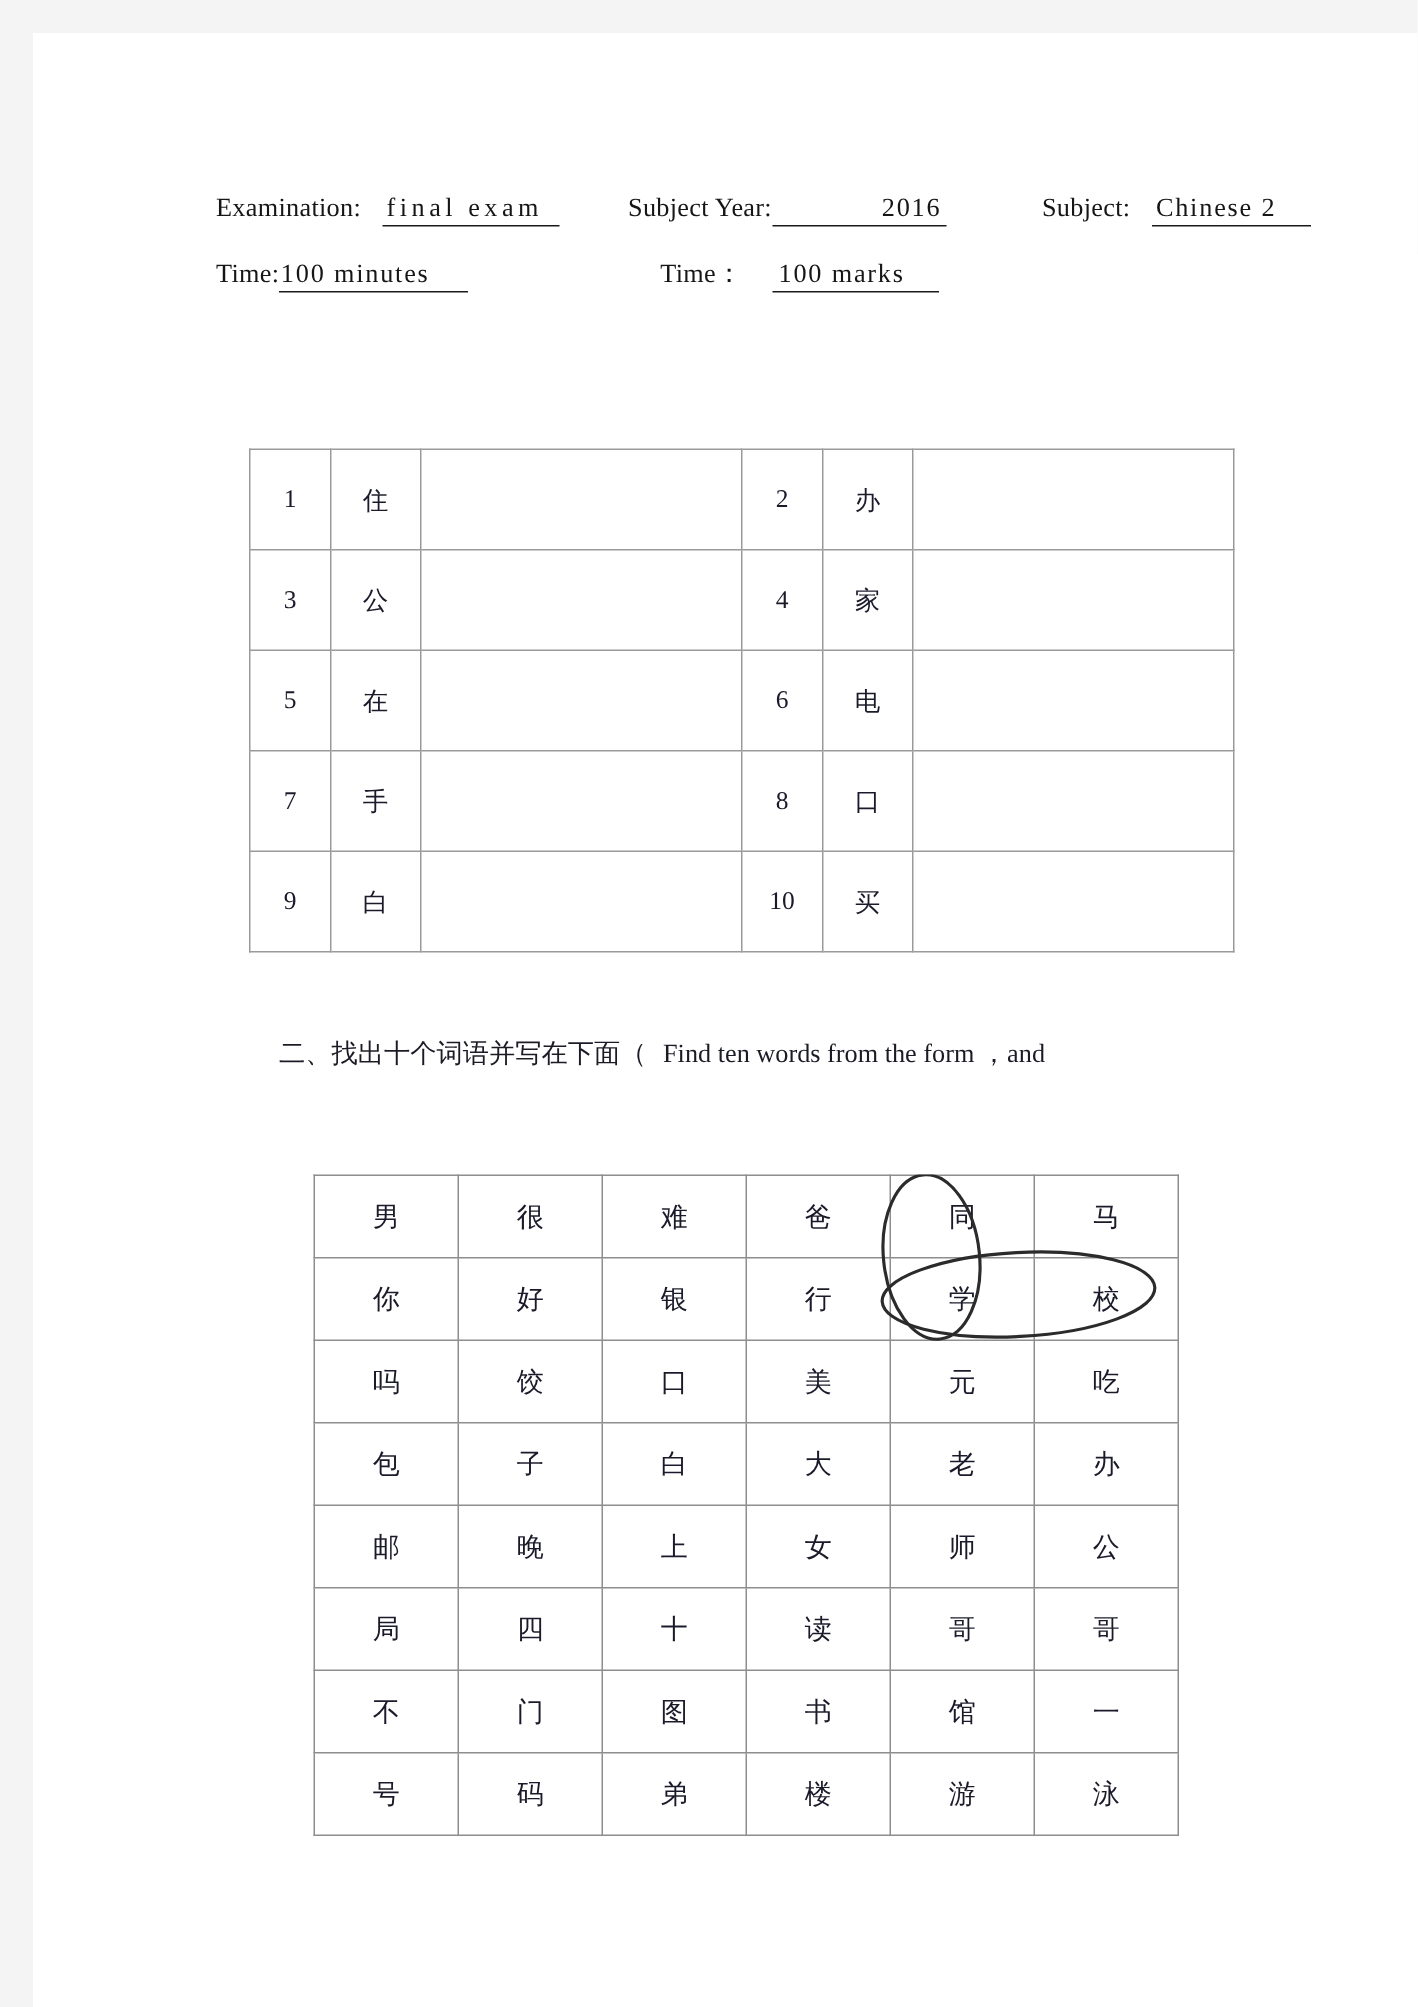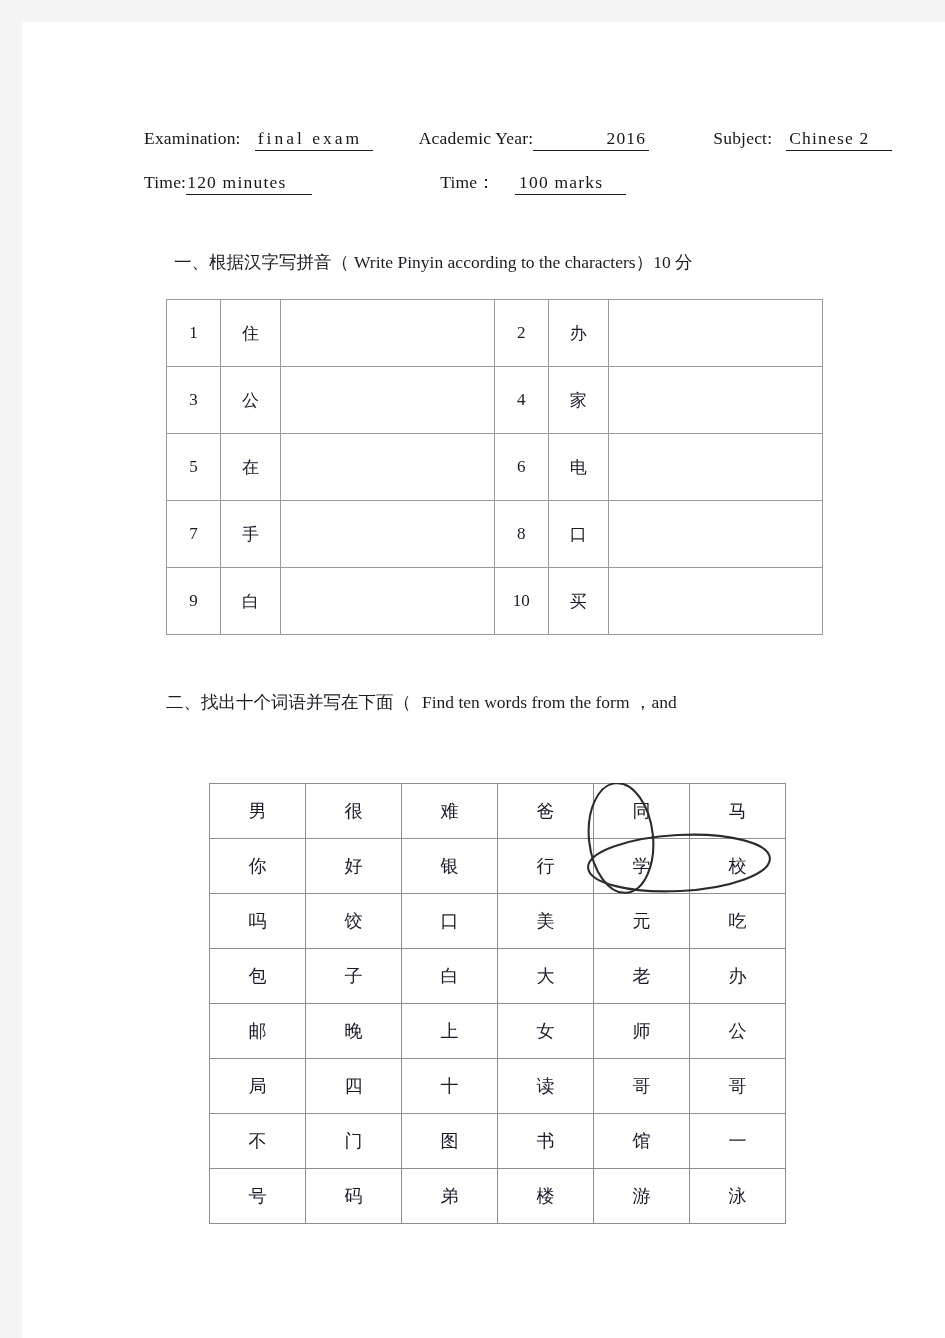--- a/index.html
+++ b/index.html
@@ -52,21 +52,21 @@
   .fill-score { width: 104px; text-align: left; padding-left: 4px; margin-left: 20px; }
 
   
   .sec-heading {
     position: absolute;
     font-size: 17.5px;
     color: #1b1b26;
     white-space: nowrap;
   }
   .sec1 { left: 152px; top: 228px; }
-  .sec2-l1 { left: 144px; top: 668px; }
+  .sec2-l1 { left: 164px; top: 668px; }
   .sec2-l2 { left: 196px; top: 718px; }
   .sp { display: inline-block; width: 5px; }
   .sp2 { display: inline-block; width: 11px; }
 
   
   .tbl1 {
     position: absolute;
     left: 144px;
     top: 277px;
     width: 657px;
@@ -122,30 +122,27 @@
     stroke: #2b2b2b;
     stroke-width: 2.1;
   }
 </style>
 </head>
 <body>
 
 <div class="page">
 
   <div class="hdr hdr-row1">
-    <span class="lbl">Examination:</span><span class="gap-sm"></span><span class="fill fill-exam">final exam</span><span class="gap-md"></span><span class="lbl">Academic Year:</span><span class="fill fill-year">2016</span><span class="gap-lg"></span><span class="lbl">Subject:</span><span class="gap-sm"></span><span class="fill fill-subj">Chinese 2</span>
+    <span class="lbl">Examination:</span><span class="gap-sm"></span><span class="fill fill-exam">final exam</span><span class="gap-md"></span><span class="lbl">Subject Year:</span><span class="fill fill-year">2016</span><span class="gap-lg"></span><span class="lbl">Subject:</span><span class="gap-sm"></span><span class="fill fill-subj">Chinese 2</span>
   </div>
 
   <div class="hdr hdr-row2">
-    <span class="lbl">Time:</span><span class="fill fill-time">120 minutes</span><span class="gap-lg"></span><span class="gap-lg"></span><span class="lbl">Time：</span><span class="fill fill-score">100 marks</span>
-  </div>
-
-  <div class="sec-heading sec1">
-    <span>一、</span><span>根据汉字写拼音</span><span>（</span><span class="sp"></span><span>Write Pinyin according to the characters</span><span>）</span><span>10 分</span>
-  </div>
+    <span class="lbl">Time:</span><span class="fill fill-time">100 minutes</span><span class="gap-lg"></span><span class="gap-lg"></span><span class="lbl">Time：</span><span class="fill fill-score">100 marks</span>
+  </div>
+
 
   <table class="tbl1">
     <colgroup>
       <col class="c-num">
         <col class="c-char">
         <col class="c-ans">
       <col class="c-num">
         <col class="c-char">
         <col class="c-ans">
     </colgroup>

